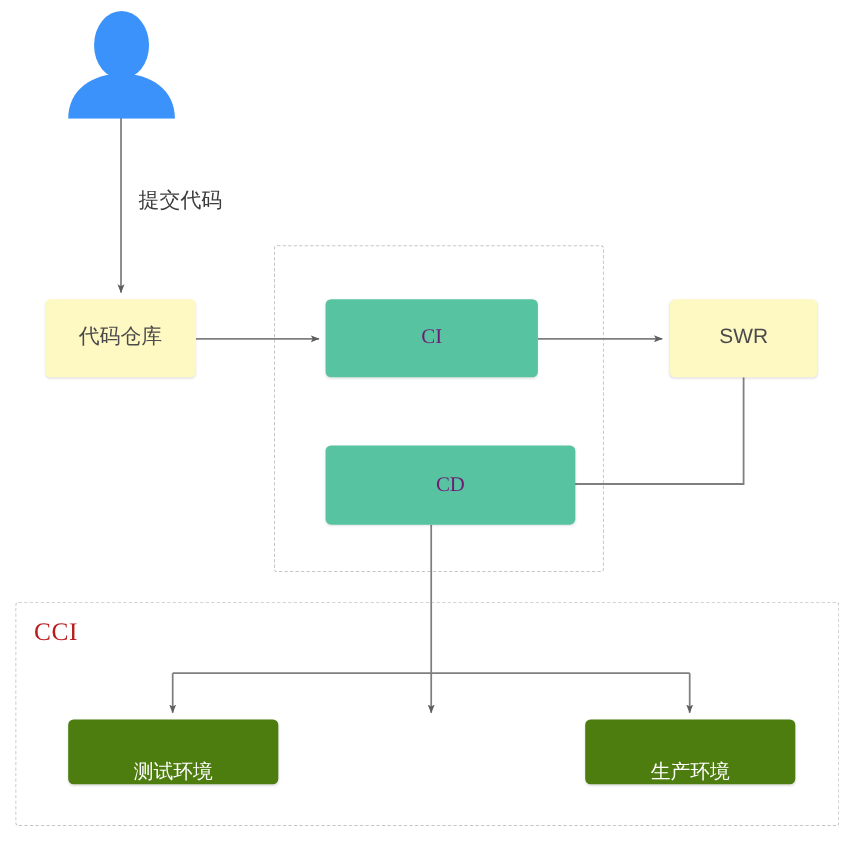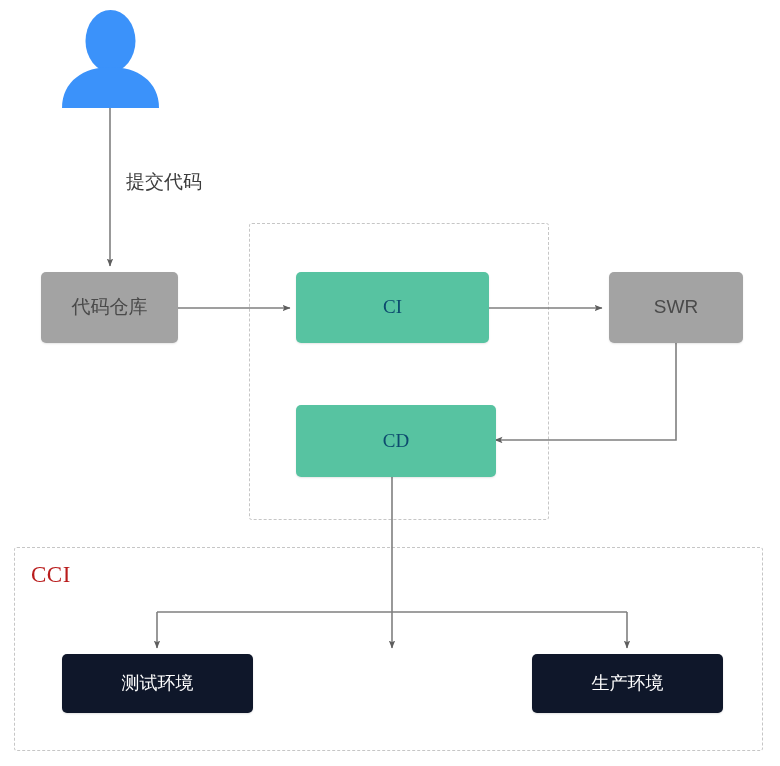--- a/index.html
+++ b/index.html
@@ -27,37 +27,38 @@
     position: absolute;
     box-sizing: border-box;
     display: flex;
     align-items: center;
     justify-content: center;
     border-radius: 5px;
     text-align: center;
     line-height: 1.2;
   }
   .node-blue-soft {
-    background: #a3a3a3;
+    background: #fef9c3;
     color: #4a4a4a;
     font-size: 19px;
     box-shadow: 0 1px 2px rgba(0,0,0,0.10);
   }
   .node-green {
     background: #57c3a1;
-    color: #0c4a6e;
+    color: #701a75;
     font-size: 19px;
     font-family: "Liberation Serif", serif;
     box-shadow: 0 1px 2px rgba(0,0,0,0.10);
   }
   .node-blue-bright {
-    background: #0f172a;
+    background: #4d7c0f;
     color: #ffffff;
     font-size: 18px;
     box-shadow: 0 1px 2px rgba(0,0,0,0.12);
+    align-items: flex-end;
   }
   .dashed-group {
     position: absolute;
     box-sizing: border-box;
     border: 1px dashed #c6c6c6;
     border-radius: 3px;
     background: transparent;
   }
   .group-label {
     position: absolute;
@@ -127,21 +128,21 @@
   </div>
 
   <div class="node node-green" style="left:296px; top:272px; width:193px; height:71px;">
     <span>CI</span>
   </div>
 
   <div class="node node-blue-soft" style="left:609px; top:272px; width:134px; height:71px;align-items:center;">
     <span>SWR</span>
   </div>
 
-  <div class="node node-green" style="left:296px; top:405px; width:200px; height:72px;">
+  <div class="node node-green" style="left:296px; top:405px; width:227px; height:72px;">
     <span>CD</span>
   </div>
 
   <div class="node node-blue-bright" style="left:62px; top:654px; width:191px; height:59px;">
     <span>测试环境</span>
   </div>
 
 
   <div class="node node-blue-bright" style="left:532px; top:654px; width:191px; height:59px;">
     <span>生产环境</span>

